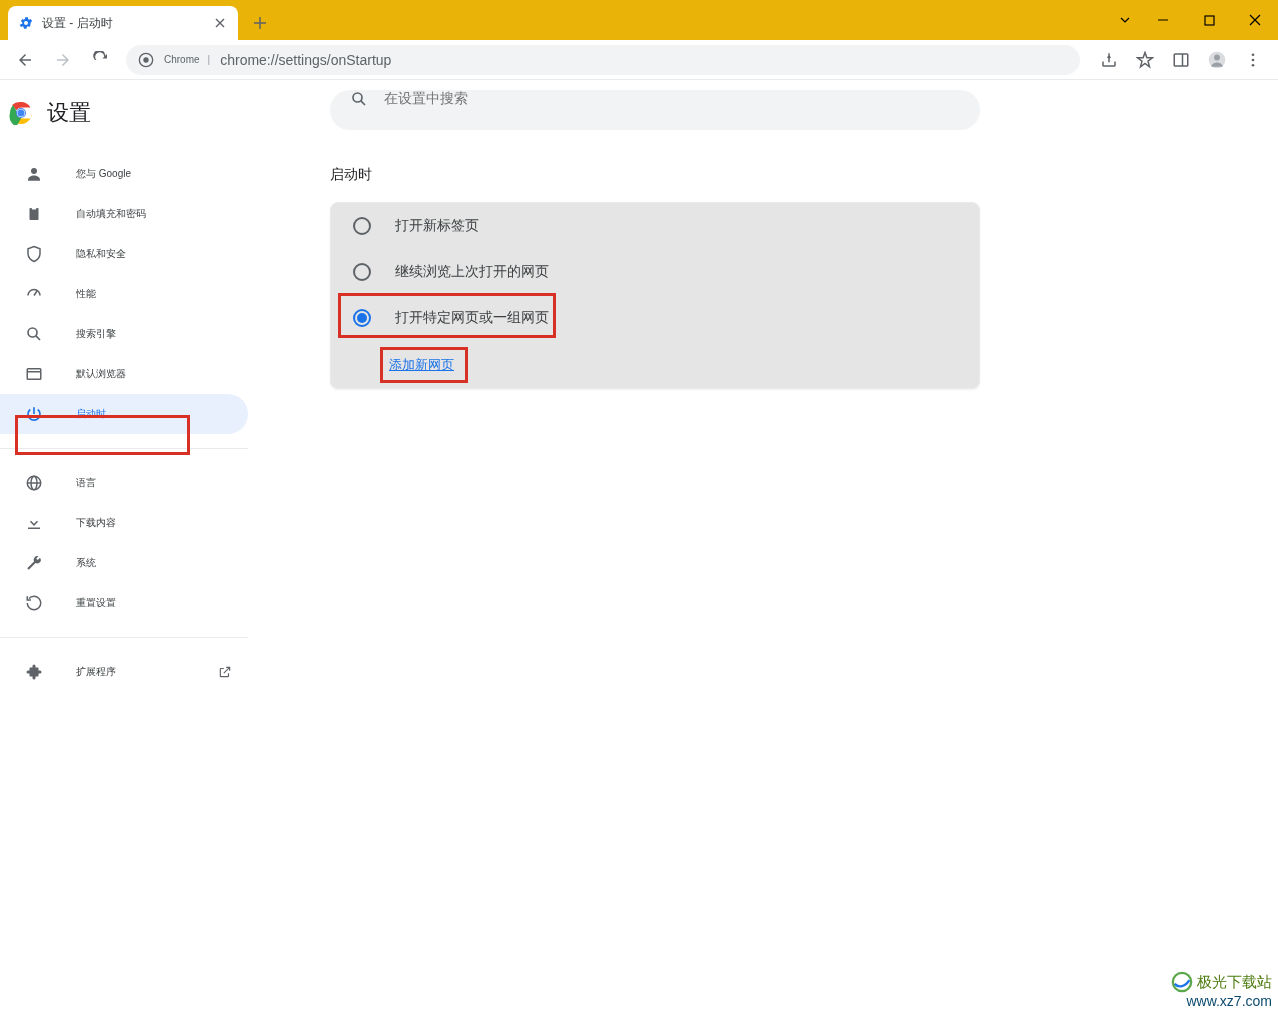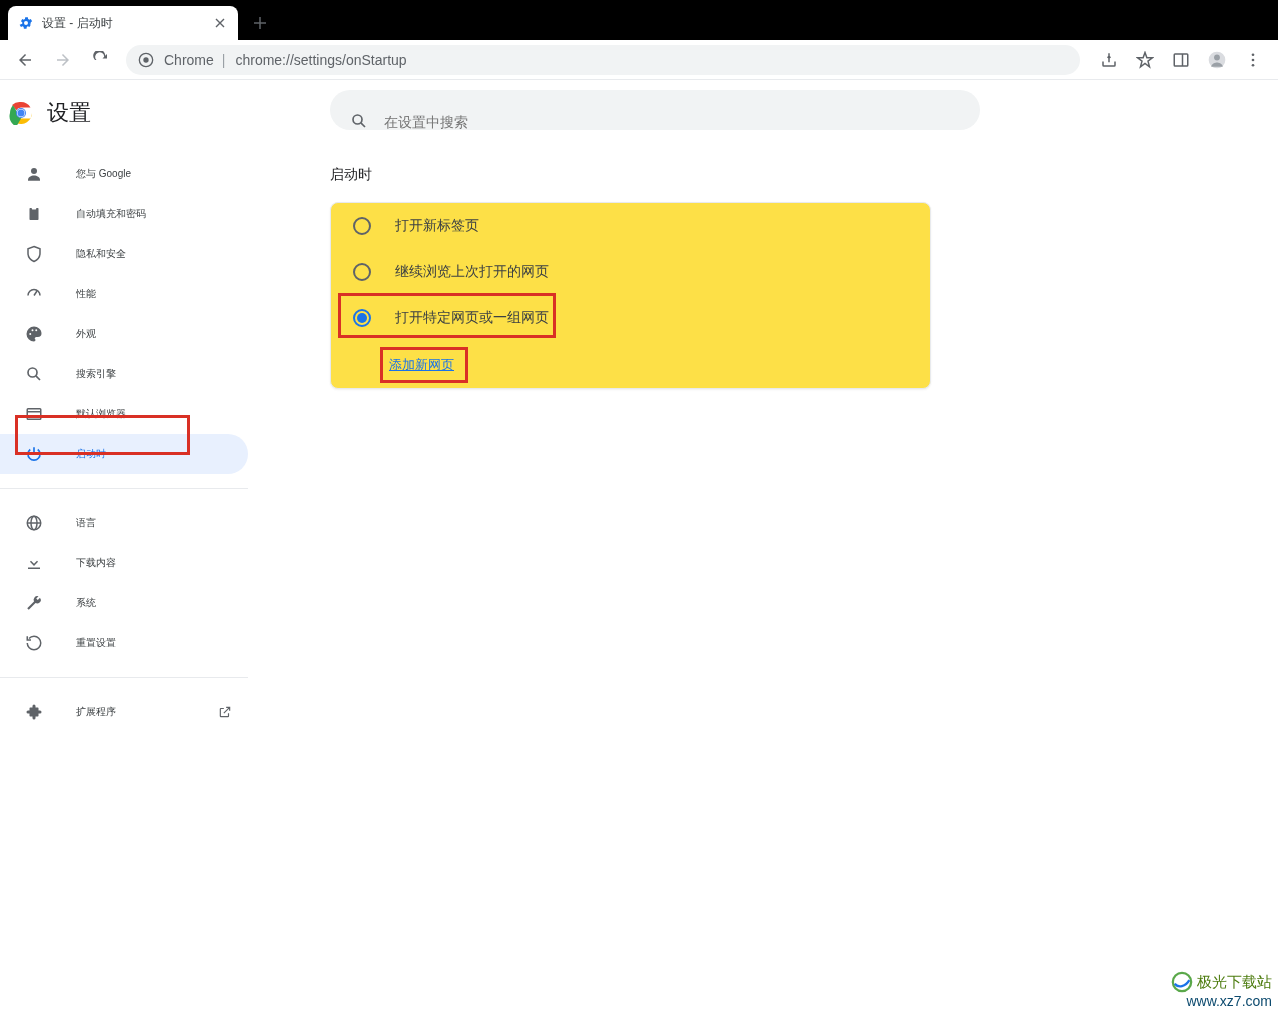--- a/index.html
+++ b/index.html
@@ -1,34 +1,34 @@
 <!DOCTYPE html>
 <html><head>
 <meta charset="utf-8">
 <style>
 * { margin: 0; padding: 0; box-sizing: border-box; font-family: "Microsoft YaHei", "Segoe UI", Arial, sans-serif; }
 body { width: 1278px; height: 1013px; background: #fff; overflow: hidden; position: relative; }
 
 
-.title-bar { height: 40px; background: #000000; display: flex; align-items: flex-end; padding-left: 8px; }
+.title-bar { height: 40px; background: #eab308; display: flex; align-items: flex-end; padding-left: 8px; }
 .tab { background: #fff; height: 34px; min-width: 230px; border-radius: 8px 8px 0 0; display: flex; align-items: center; padding: 0 10px; gap: 8px; font-size: 12px; color: #3c4043; }
 .tab-favicon { width: 16px; height: 16px; display: flex; align-items: center; justify-content: center; color: #1a73e8; }
 .tab-title { flex: 1; }
 .tab-close { width: 16px; height: 16px; display: flex; align-items: center; justify-content: center; color: #5f6368; cursor: pointer; }
 .new-tab { width: 28px; height: 28px; margin-left: 8px; margin-bottom: 3px; display: flex; align-items: center; justify-content: center; color: #5f6368; border-radius: 50%; }
 .window-controls { margin-left: auto; display: flex; height: 40px; align-items: center; }
 .win-btn { width: 46px; height: 32px; display: flex; align-items: center; justify-content: center; color: #000; }
 .win-chevron { width: 30px; }
 
 
 .toolbar { height: 40px; background: #fff; display: flex; align-items: center; padding: 0 8px; gap: 4px; border-bottom: 1px solid #e8eaed; }
 .nav-btn { width: 34px; height: 34px; display: flex; align-items: center; justify-content: center; color: #5f6368; border-radius: 50%; }
 .nav-btn.disabled { color: #bdc1c6; }
 .omnibox { flex: 1; height: 30px; background: #f1f3f4; border-radius: 15px; display: flex; align-items: center; padding: 0 12px; gap: 10px; margin: 0 8px 0 4px; }
-.omnibox-prefix { color: #5f6368; font-size: 14px; display: flex; align-items: center; gap: 8px; }
+.omnibox-prefix { color: #5f6368; font-size: 10px; display: flex; align-items: center; gap: 8px; }
 .omnibox-divider { color: #9aa0a6; }
 .omnibox-url { color: #5f6368; font-size: 14px; }
 .toolbar-right { display: flex; gap: 2px; }
 
 
 .content { display: flex; height: calc(100% - 80px); }
 
 
 .sidebar { width: 258px; padding-top: 18px; }
 .sidebar-header { display: flex; align-items: center; gap: 14px; padding: 0 9px 18px; }
@@ -38,24 +38,24 @@
 .nav-item { display: flex; align-items: center; gap: 32px; padding: 10px 0 10px 24px; border-radius: 0 20px 20px 0; color: #3c4043; font-size: 10px; cursor: pointer; margin-bottom:0; }
 .nav-item .icon-wrap { width: 20px; height: 20px; display: flex; align-items: center; justify-content: center; color: #5f6368; }
 .nav-item.active { background: #e8f0fe; color: #1a73e8; }
 .nav-item.active .icon-wrap { color: #1a73e8; }
 .nav-divider { height: 1px; background: #e8eaed; margin: 14px 0 14px 0; }
 .ext-icon { margin-left: auto; margin-right: 16px; color: #5f6368; }
 
 
 .main { flex: 1; padding: 10px 0 0 0; }
 .main-inner { max-width: 680px; margin: 0 auto 0 72px; }
-.search-wrap { background: #f1f3f4; height: 40px; border-radius: 20px; display: flex; align-items: flex-end; padding: 0 20px; gap: 16px; margin-bottom: 36px; width:650px; }
+.search-wrap { background: #f1f3f4; height: 40px; border-radius: 20px; display: flex; align-items: flex-start; padding: 0 20px; gap: 16px; margin-bottom: 36px; width:650px; }
 .search-wrap input { border: none; background: transparent; outline: none; font-size: 14px; color: #5f6368; flex: 1; }
 .section-title { font-size: 14px; color: #202124; margin-bottom: 18px; }
-.card { background: #fde047; border: 1px solid #e8eaed; border-radius: 8px; width: 601px; box-shadow: 0 1px 2px rgba(60,64,67,.08); }
+.card { background: #e5e5e5; border: 1px solid #e8eaed; border-radius: 8px; width: 650px; box-shadow: 0 1px 2px rgba(60,64,67,.08); }
 .radio-row { display: flex; align-items: center; gap: 24px; padding: 14px 22px; font-size: 14px; color: #3c4043; }
 .radio-outer { width: 18px; height: 18px; border: 2px solid #5f6368; border-radius: 50%; display: flex; align-items: center; justify-content: center; flex-shrink: 0; }
 .radio-outer.selected { border-color: #1a73e8; }
 .radio-inner { width: 10px; height: 10px; background: #1a73e8; border-radius: 50%; }
 .link-row { padding: 14px 22px 14px 58px; }
 .link-row a { color: #1a73e8; font-size: 13px; text-decoration: underline; }
 
 
 .highlight { border: 3px solid #d93025; position: absolute; pointer-events: none; }
 
@@ -221,31 +221,20 @@
         <span>隐私和安全</span>
       </div>
       <div class="nav-item">
         <span class="icon-wrap">
             <svg width="18" height="18" viewBox="0 0 24 24" fill="none" stroke="currentColor" stroke-width="2">
               <path d="M4 14a8 8 0 0116 0"></path>
               <line x1="12" y1="14" x2="16" y2="8"></line>
             </svg>
           </span>
         <span>性能</span>
-      </div>
-      <div class="nav-item">
-        <span class="icon-wrap">
-            <svg width="18" height="18" viewBox="0 0 24 24" fill="currentColor">
-              <path d="M12 2a10 10 0 000 20c1 0 2-1 2-2s-1-1-1-2 1-2 2-2h2a5 5 0 005-5c0-5-5-9-10-9z"></path>
-              <circle cx="7" cy="12" r="1.3" fill="#fff"></circle>
-              <circle cx="10" cy="7" r="1.3" fill="#fff"></circle>
-              <circle cx="15" cy="7" r="1.3" fill="#fff"></circle>
-            </svg>
-          </span>
-        <span>外观</span>
       </div>
       <div class="nav-item">
         <span class="icon-wrap">
             <svg width="18" height="18" viewBox="0 0 24 24" fill="none" stroke="currentColor" stroke-width="2.2">
               <circle cx="10" cy="10" r="6"></circle>
               <line x1="20" y1="20" x2="14.5" y2="14.5"></line>
             </svg>
           </span>
         <span>搜索引擎</span>
       </div>

